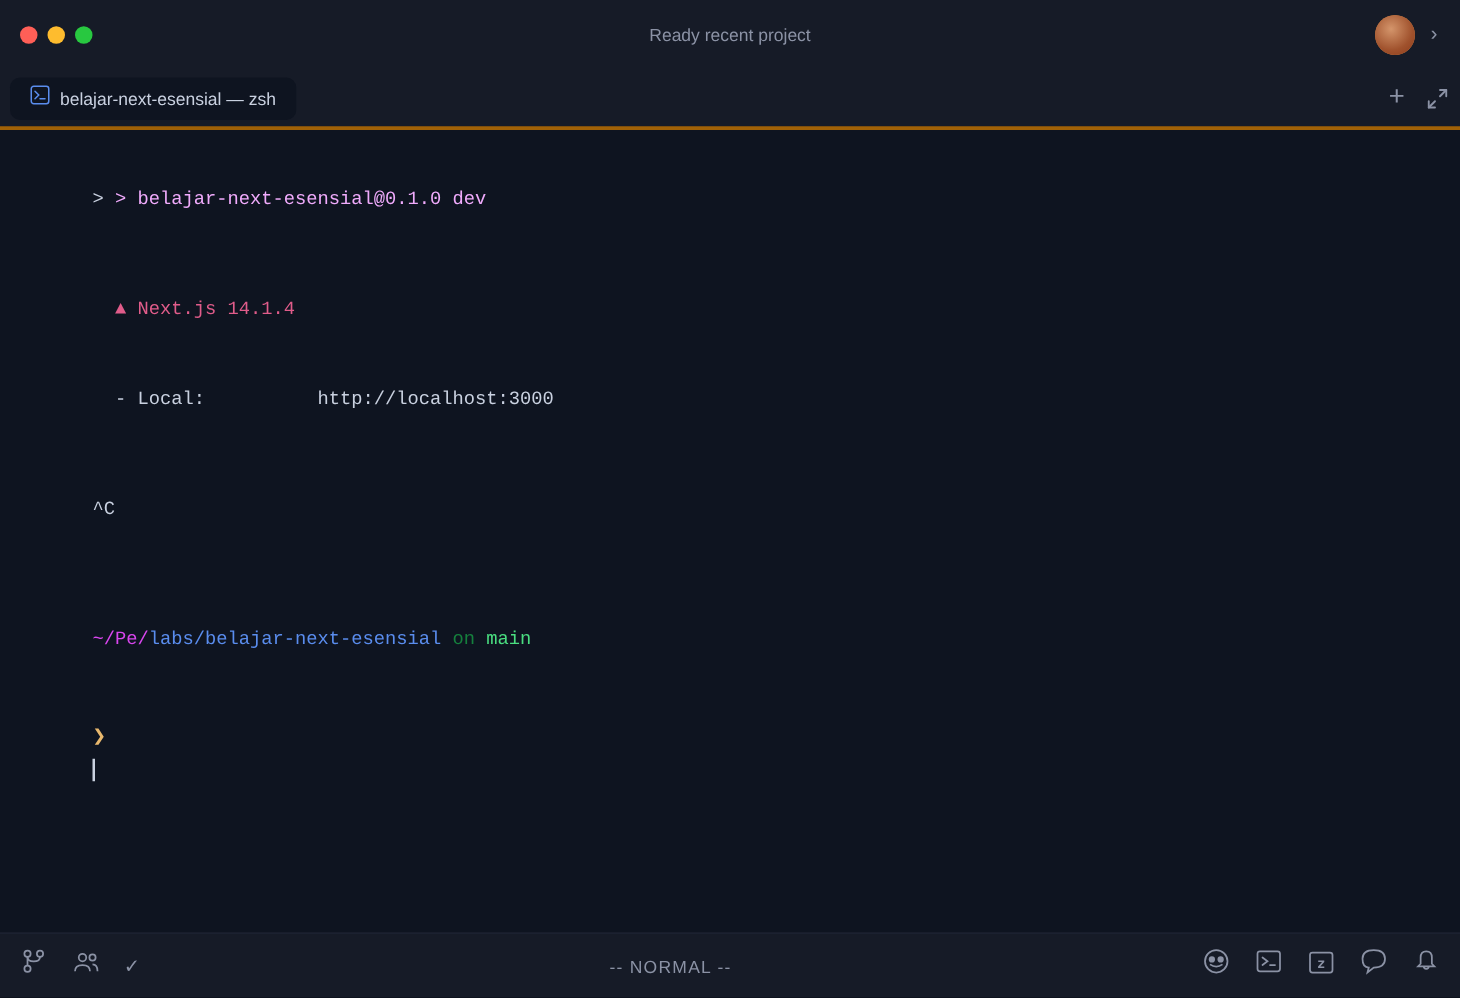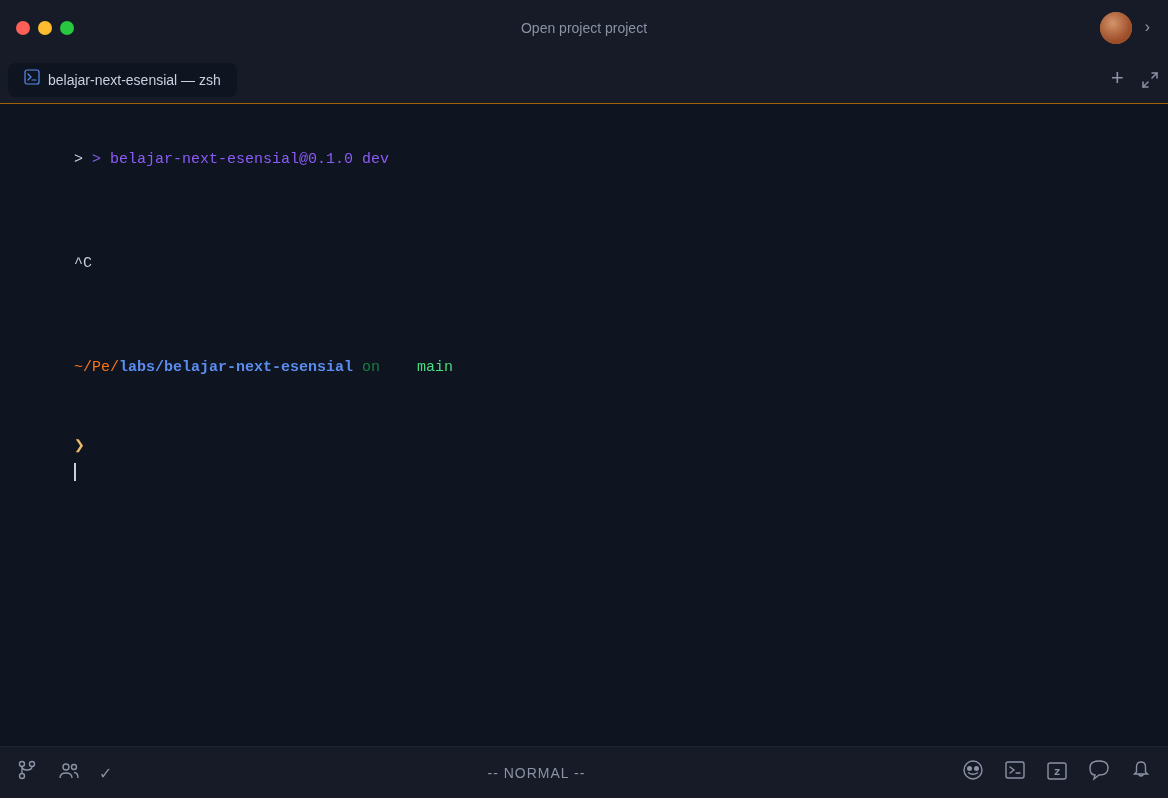--- a/index.html
+++ b/index.html
@@ -89,21 +89,21 @@
 
     .chevron-icon {
       color: #8b92a5;
       font-size: 16px;
     }
 
     
     .tabbar {
       height: 48px;
       background: #161b27;
-      border-bottom: 1px solid #a16207;
+      border-bottom: 3px solid #a16207;
       display: flex;
       align-items: center;
       padding: 0 8px;
       gap: 4px;
       flex-shrink: 0;
     }
 
     .tab {
       display: flex;
       align-items: center;
@@ -157,55 +157,54 @@
       font-size: 15px;
       line-height: 1.6;
       white-space: pre;
     }
 
     .term-prompt {
       color: #c9d1e0;
     }
 
     .term-cmd {
-      color: #8b5cf6;
+      color: #f0abfc;
     }
 
     .nextjs-logo {
       color: #e05c8a;
     }
 
     .term-local-label {
       color: #c9d1e0;
     }
 
     .term-ready {
       color: #c9d1e0;
     }
 
     .term-ctrl-c {
       color: #c9d1e0;
     }
 
     .term-path-prefix {
-      color: #f97316;
+      color: #d946ef;
     }
 
     .term-path-highlight {
       color: #5a8dee;
-      font-weight: bold;
+      font-weight: normal;
     }
 
     .term-on {
       color: #15803d;
     }
 
     .term-branch {
       color: #4ade80;
-      margin-left: 28px;
     }
 
     .term-prompt-arrow {
       color: #e8b86d;
       font-size: 18px;
     }
 
     .cursor {
       display: inline-block;
       width: 2px;
@@ -275,21 +274,21 @@
 <body>
 
 <div class="window">
 
   <div class="titlebar">
     <div class="traffic-lights">
       <div class="traffic-light close"></div>
       <div class="traffic-light minimize"></div>
       <div class="traffic-light maximize"></div>
     </div>
-    <span class="titlebar-title">Open project project</span>
+    <span class="titlebar-title">Ready recent project</span>
     <div class="titlebar-right">
       <div class="avatar">
         <div class="avatar-inner"></div>
       </div>
       <span class="chevron-icon">›</span>
     </div>
   </div>
 
   <div class="tabbar">
     <div class="tab">
@@ -316,20 +315,26 @@
   </div>
 
   <div class="terminal">
 
     <div class="term-line">
       <span class="term-prompt">&gt; </span><span class="term-cmd">&gt; belajar-next-esensial@0.1.0 dev</span>
     </div>
 
     <div class="spacer-block"></div>
 
+    <div class="term-line">
+      <span style="color:#8b92a5">  </span><span class="nextjs-logo">▲ Next.js 14.1.4</span>
+    </div>
+    <div class="term-line">
+      <span class="term-local-label">  - Local:          http://localhost:3000</span>
+    </div>
 
     <div class="spacer-block"></div>
 
     <div class="term-line">
       <span class="term-ctrl-c">^C</span>
     </div>
 
     <div style="height: 32px;"></div>
 
     <div class="term-line">

